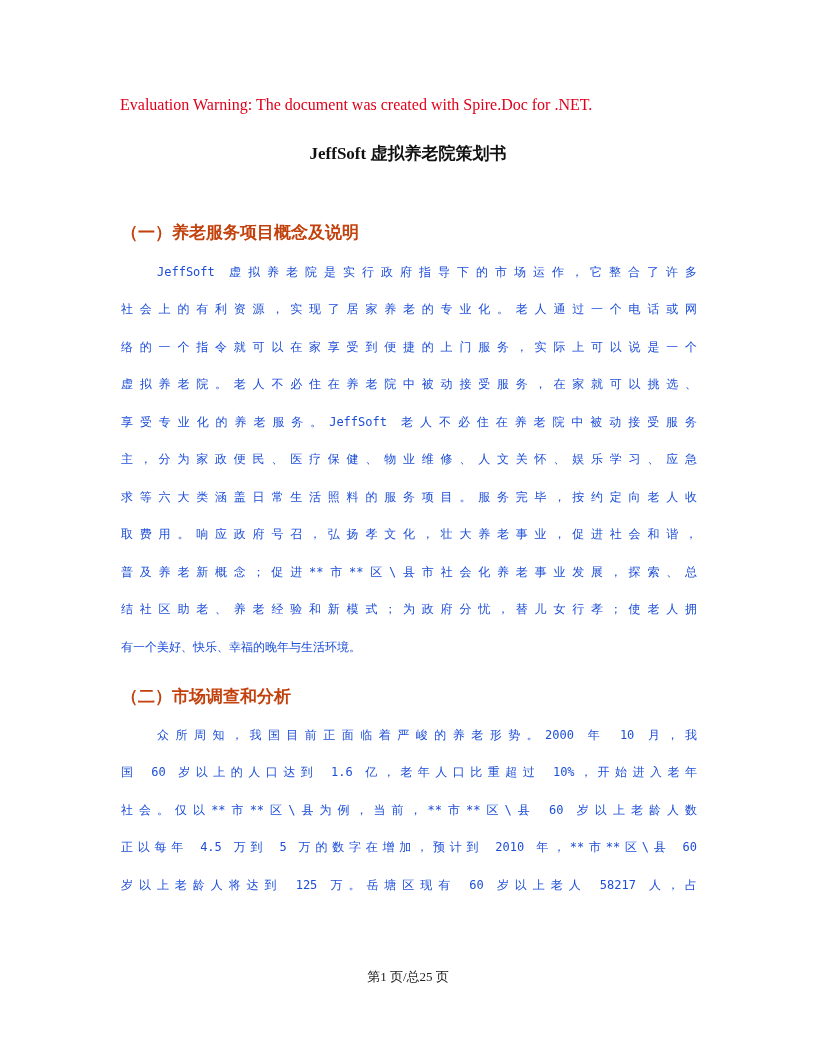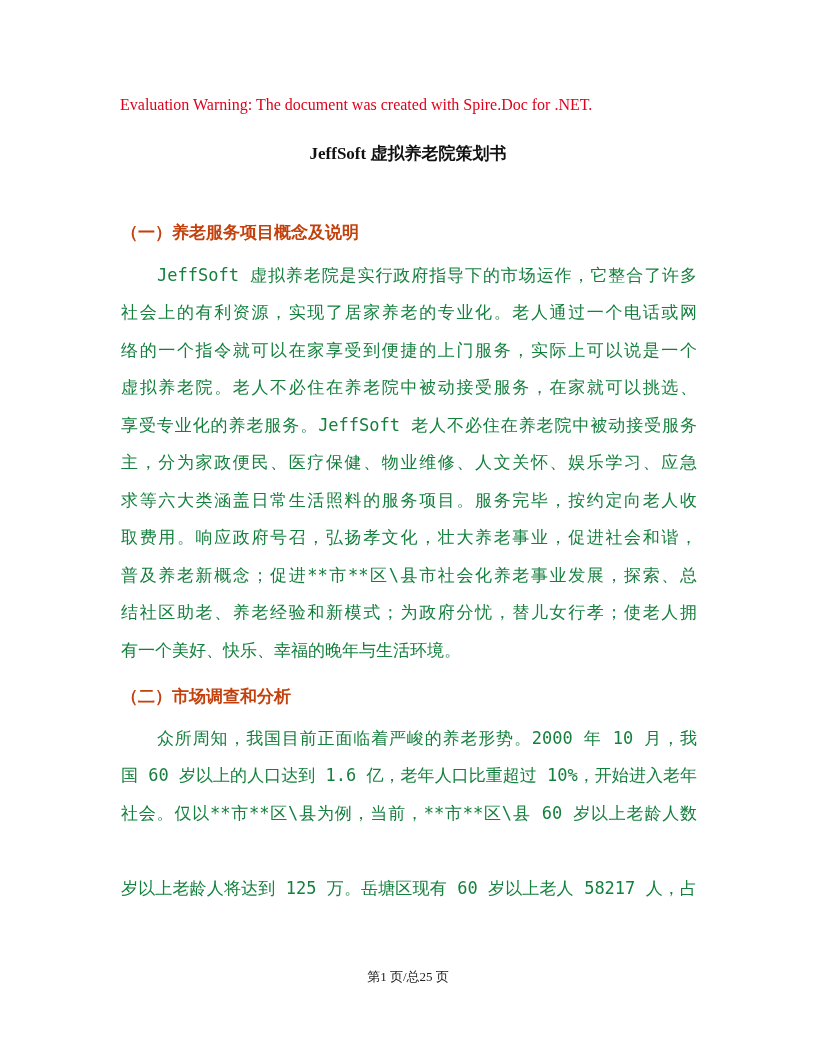--- a/index.html
+++ b/index.html
@@ -14,21 +14,21 @@
     position: absolute; left: 0; width: 816px; top: 142px; text-align: center;
     font-family: "Liberation Serif", serif; font-weight: bold; font-size: 17px; color: #111;
   }
   .heading {
     position: absolute; left: 121px;
     font-family: "DejaVu Serif", serif; font-weight: bold; font-size: 17px; color: #c2410c;
     white-space: nowrap;
   }
   .line {
     position: absolute; left: 121px; width: 576px;
-    font-family: "DejaVu Sans Mono", "Liberation Mono", monospace; font-size: 17px; color: #15803d;
+    font-family: "DejaVu Sans Mono", "Liberation Mono", monospace; font-size: 12px; color: #1d4ed8;
     white-space: nowrap; text-align-last: justify; text-align: justify;
   }
   .line.indent { left: 157px; width: 540px; }
   .line.last { text-align-last: left; font-family: Liberation Serif, serif; }
   .footer {
     position: absolute; left: 0; width: 816px; top: 968px; text-align: center;
     font-family: "Liberation Serif", serif; font-size: 13px; color: #222;
   }
 </style>
 </head>
@@ -48,16 +48,17 @@
   <div class="line" style="top:489px">求等六大类涵盖日常生活照料的服务项目。服务完毕，按约定向老人收</div>
   <div class="line" style="top:526px">取费用。响应政府号召，弘扬孝文化，壮大养老事业，促进社会和谐，</div>
   <div class="line" style="top:564px">普及养老新概念；促进**市**区\县市社会化养老事业发展，探索、总</div>
   <div class="line" style="top:601px">结社区助老、养老经验和新模式；为政府分忧，替儿女行孝；使老人拥</div>
   <div class="line last" style="top:639px">有一个美好、快乐、幸福的晚年与生活环境。</div>
 
   <div class="heading" style="top:685px">（二）市场调查和分析</div>
   <div class="line indent" style="top:727px">众所周知，我国目前正面临着严峻的养老形势。2000 年 10 月，我</div>
   <div class="line" style="top:764px">国 60 岁以上的人口达到 1.6 亿，老年人口比重超过 10%，开始进入老年</div>
   <div class="line" style="top:802px">社会。仅以**市**区\县为例，当前，**市**区\县 60 岁以上老龄人数</div>
+  <div class="line" style="top:839px">正以每年 4.5 万到 5 万的数字在增加，预计到 2010 年，**市**区\县 60</div>
   <div class="line" style="top:877px">岁以上老龄人将达到 125 万。岳塘区现有 60 岁以上老人 58217 人，占</div>
 
   <div class="footer">第1 页/总25 页</div>
 </div>
 
 </body></html>

